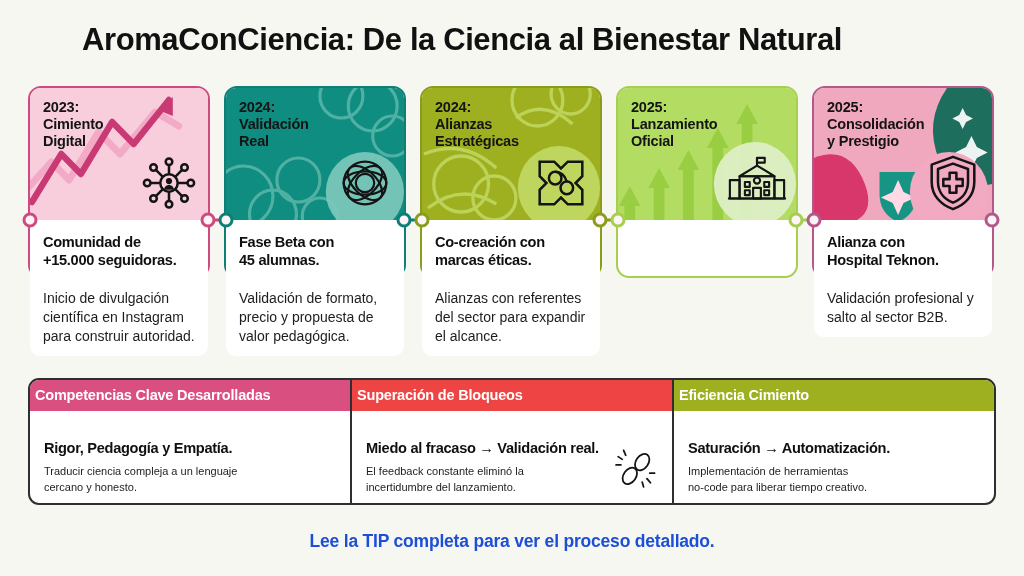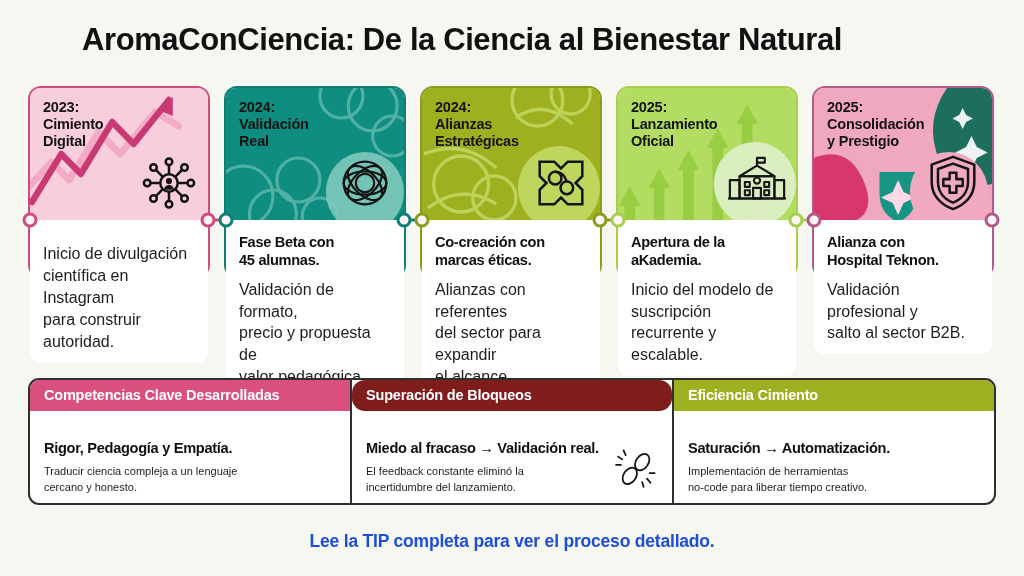--- a/index.html
+++ b/index.html
@@ -88,22 +88,22 @@
   }
   .tl-title {
     font-size: 14.6px;
     font-weight: 700;
     line-height: 1.22;
     color: #101010;
     letter-spacing: -0.3px;
     white-space: pre-line;
   }
   .tl-desc {
-    margin-top: 9px;
-    font-size: 16px;
+    margin-top: 19px;
+    font-size: 14px;
     line-height: 1.37;
     color: #1d1d1d;
     white-space: pre-line;
   }
 
   
   .dot {
     position: absolute;
     top: 132px;
     width: 15px; height: 15px;
@@ -138,21 +138,21 @@
     flex: 1 1 0;
     display: flex;
     flex-direction: column;
     border-right: 2px solid #2f2f2f;
   }
   .pcol:last-child { border-right: none; }
   .pcol-head {
     height: 33px;
     display: flex;
     align-items: center;
-    padding-left: 14px;
+    padding-left: 5px;
     font-size: 14.5px;
     font-weight: 700;
     color: #ffffff;
     letter-spacing: -0.2px;
   }
   .pcol-body {
     flex: 1;
     padding: 29px 12px 8px 14px;
     position: relative;
   }
@@ -226,20 +226,22 @@
       <line x1="38.4" y1="25.6" x2="45.5" y2="18.5"></line>
               <circle cx="48" cy="16" r="3.4"></circle>
       <line x1="25.6" y1="38.4" x2="18.5" y2="45.5"></line>
               <circle cx="16" cy="48" r="3.4"></circle>
       <line x1="38.4" y1="38.4" x2="45.5" y2="45.5"></line>
               <circle cx="48" cy="48" r="3.4"></circle>
     </svg>
           </div>
     </div>
     <div class="tl-body">
+      <div class="tl-title">Comunidad de
++15.000 seguidoras.</div>
       <div class="tl-desc">Inicio de divulgación
 científica en Instagram
 para construir autoridad.</div>
     </div>
     <span class="dot left" style="border:3.5px solid #cf4a7e;"></span>
     <span class="dot right" style="border:3.5px solid #cf4a7e;"></span>
     <span class="connector" style="background:#cf4a7e;"></span>
   </div>
       <div class="tl-card" style="border-color: rgb(15, 127, 117);">
     <div class="tl-head">
@@ -343,27 +345,20 @@
       <rect x="28" y="37" width="8" height="11"></rect>
       <rect x="19.5" y="31" width="5" height="5"></rect>
       <rect x="39.5" y="31" width="5" height="5"></rect>
       <rect x="19.5" y="39.5" width="5" height="5"></rect>
       <rect x="39.5" y="39.5" width="5" height="5"></rect>
       <line x1="32" y1="14" x2="32" y2="6"></line>
       <path d="M32 6h8v5h-8z"></path>
     </svg>
           </div>
     </div>
-    <div class="tl-body">
-      <div class="tl-title">Apertura de la
-aKademia.</div>
-      <div class="tl-desc">Inicio del modelo de
-suscripción recurrente y
-escalable.</div>
-    </div>
     <span class="dot left" style="border:3.5px solid #a7ce4e;"></span>
     <span class="dot right" style="border:3.5px solid #a7ce4e;"></span>
     <span class="connector" style="background:#a7ce4e;"></span>
   </div>
       <div class="tl-card" style="border-color: rgb(180, 88, 138);">
     <div class="tl-head">
       <svg class="deco" viewBox="0 0 182 132" preserveAspectRatio="none">
       <rect width="182" height="132" fill="#f0a8bf"></rect>
       <path d="M182 0 L182 96 Q150 104 128 72 Q112 34 136 0 Z" fill="#1d6e5c"></path>
       <path d="M0 70 Q36 56 52 96 Q62 122 44 132 L0 132 Z" fill="#d8376b"></path>
@@ -403,21 +398,21 @@
       <div class="pcol">
     <div class="pcol-head" style="background:#d94f7f;">Competencias Clave Desarrolladas</div>
     <div class="pcol-body">
       <div class="pcol-title">Rigor, Pedagogía y Empatía.</div>
       <div class="pcol-desc">Traducir ciencia compleja a un lenguaje
 cercano y honesto.</div>
 
     </div>
   </div>
       <div class="pcol">
-    <div class="pcol-head" style="background:#7f1d1d;border-radius:13px;">Superación de Bloqueos</div>
+    <div class="pcol-head" style="background:#ef4444;">Superación de Bloqueos</div>
     <div class="pcol-body">
       <div class="pcol-title">Miedo al fracaso → Validación real.</div>
       <div class="pcol-desc">El feedback constante eliminó la
 incertidumbre del lanzamiento.</div>
       <div class="pcol-icon">
             <svg viewBox="0 0 64 64" fill="none" stroke="#141414" stroke-width="2.6" stroke-linecap="round">
       <ellipse cx="41" cy="22" rx="9" ry="13" transform="rotate(35 41 22)"></ellipse>
       <ellipse cx="23" cy="42" rx="9" ry="13" transform="rotate(35 23 42)"></ellipse>
       <line x1="12" y1="18" x2="6" y2="14"></line>
       <line x1="17" y1="12" x2="14" y2="5"></line>

